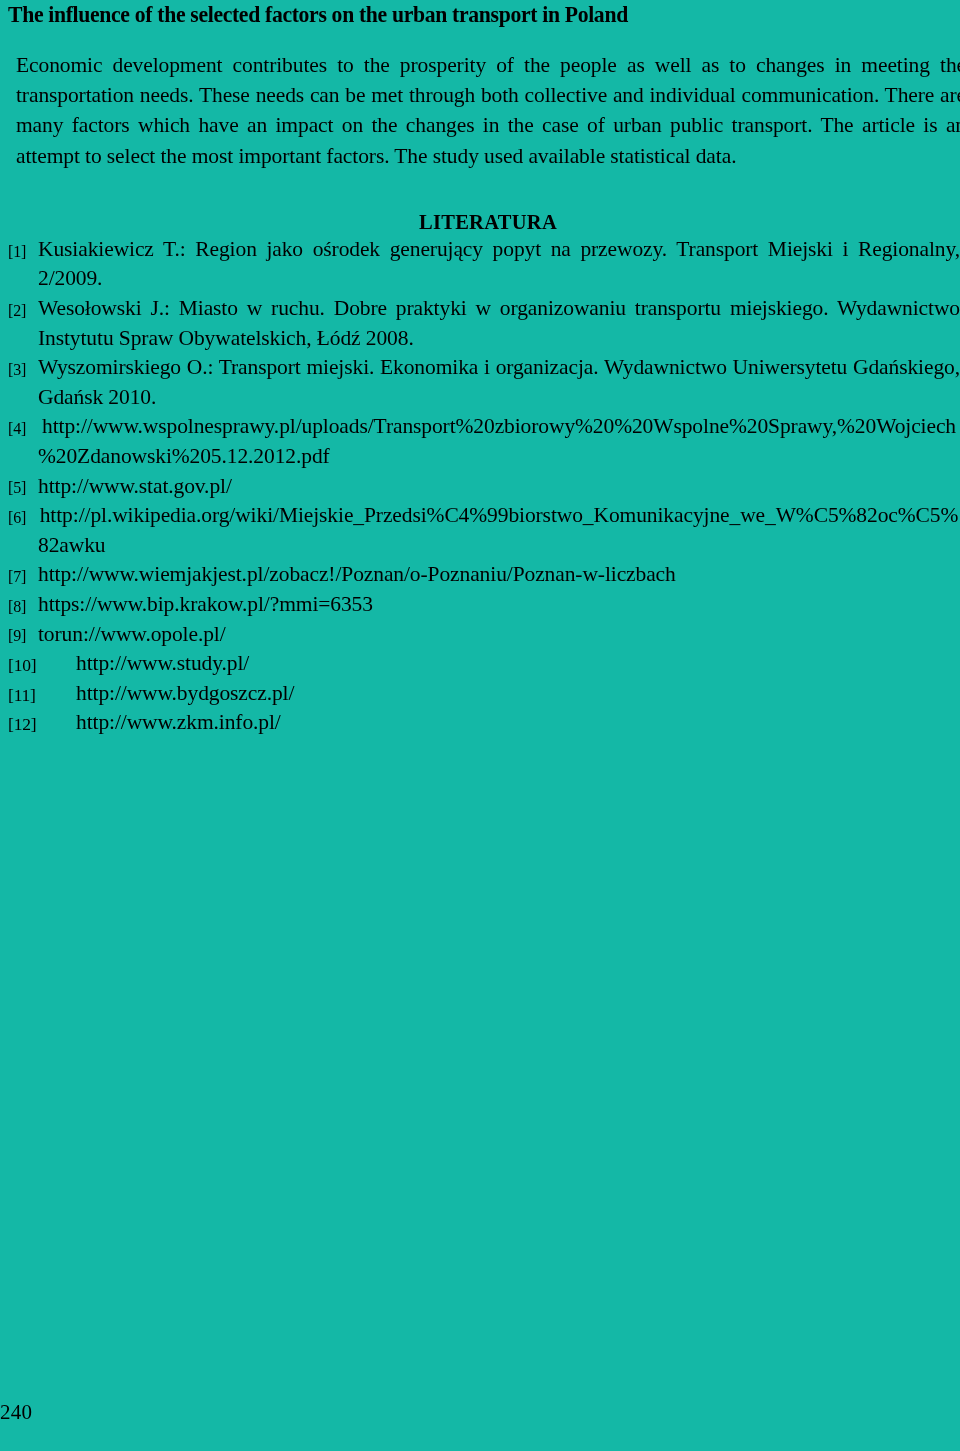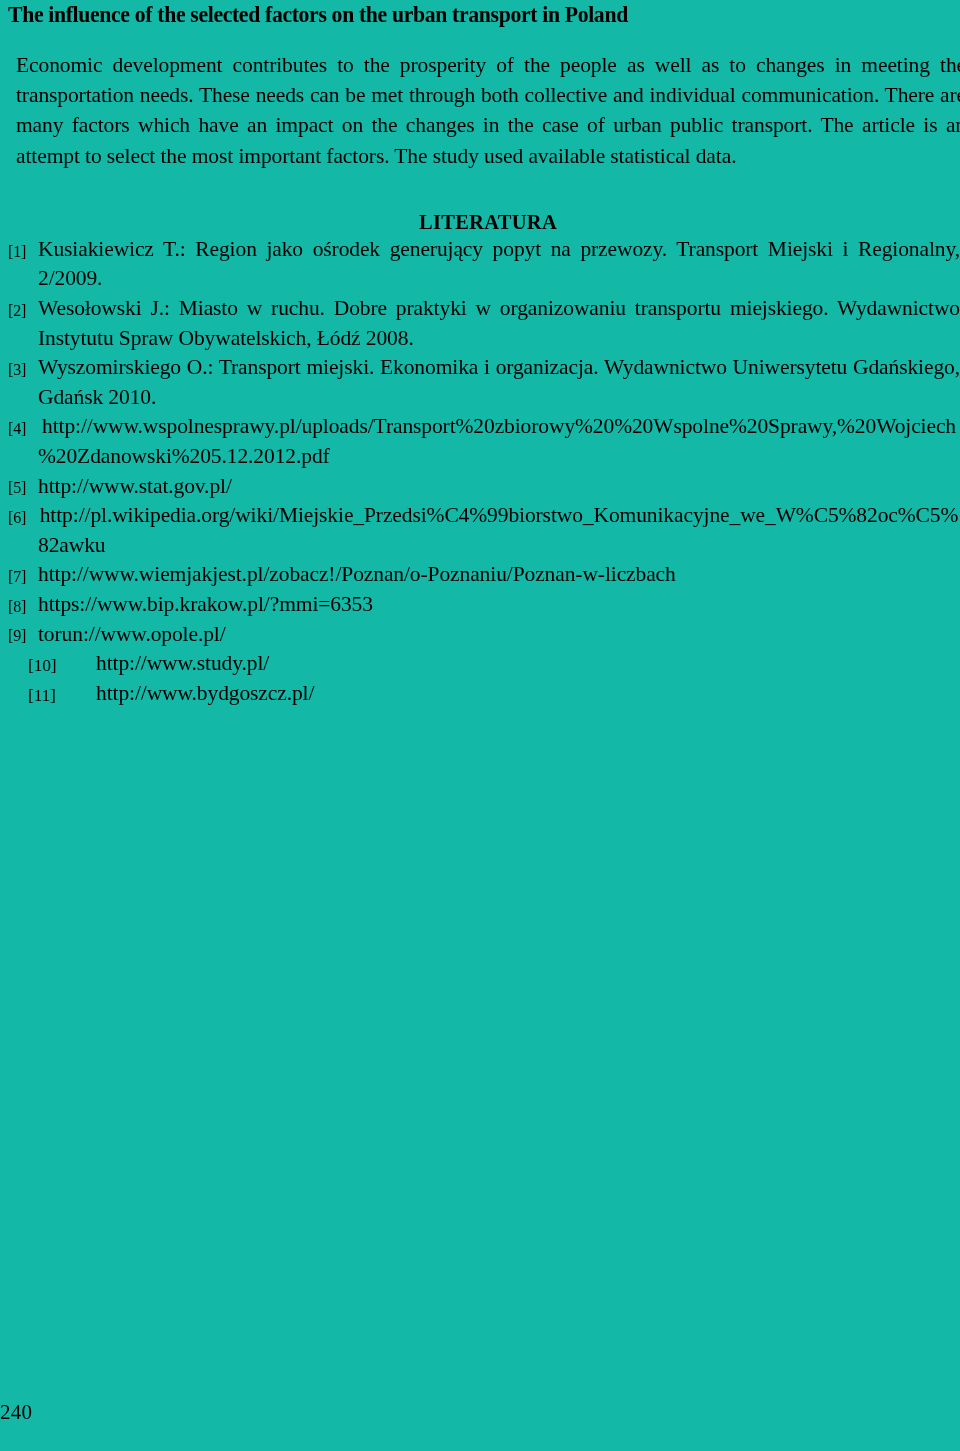--- a/index.html
+++ b/index.html
@@ -77,21 +77,20 @@
     text-align: justify;
     text-align-last: left;
     padding-left: 30px;
     margin: 0;
     letter-spacing: -0.1px;
   }
   
   .ref-item.wide {
     padding-left: 68px;
     text-align-last: left;
-    margin-left: 20px;
   }
   .ref-num {
     position: absolute;
     left: 0;
     top: 0.12em;
     font-size: 16px;
     line-height: 29.6px;
     letter-spacing: -0.2px;
     white-space: nowrap;
   }
@@ -183,18 +182,22 @@
     <li class="ref-item wide nojust">
       <span class="ref-num">[10]</span>
       <span class="ref-text">http://www.study.pl/</span>
     </li>
 
     <li class="ref-item wide nojust">
       <span class="ref-num">[11]</span>
       <span class="ref-text">http://www.bydgoszcz.pl/</span>
     </li>
 
+    <li class="ref-item wide nojust">
+      <span class="ref-num">[12]</span>
+      <span class="ref-text">http://www.zkm.info.pl/</span>
+    </li>
 
   </ul>
 
   <div class="page-number">240</div>
 
 </div>
 
 </body></html>

